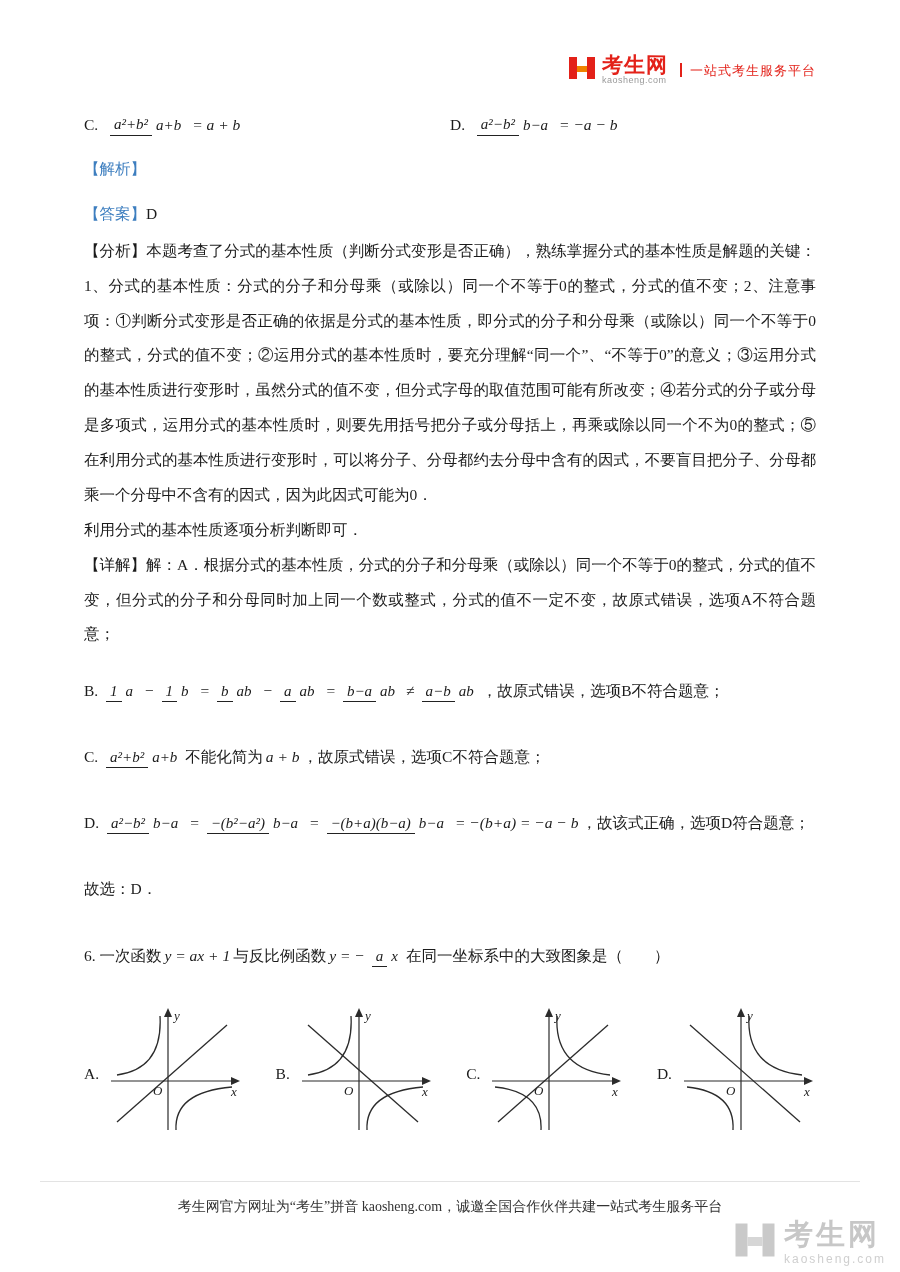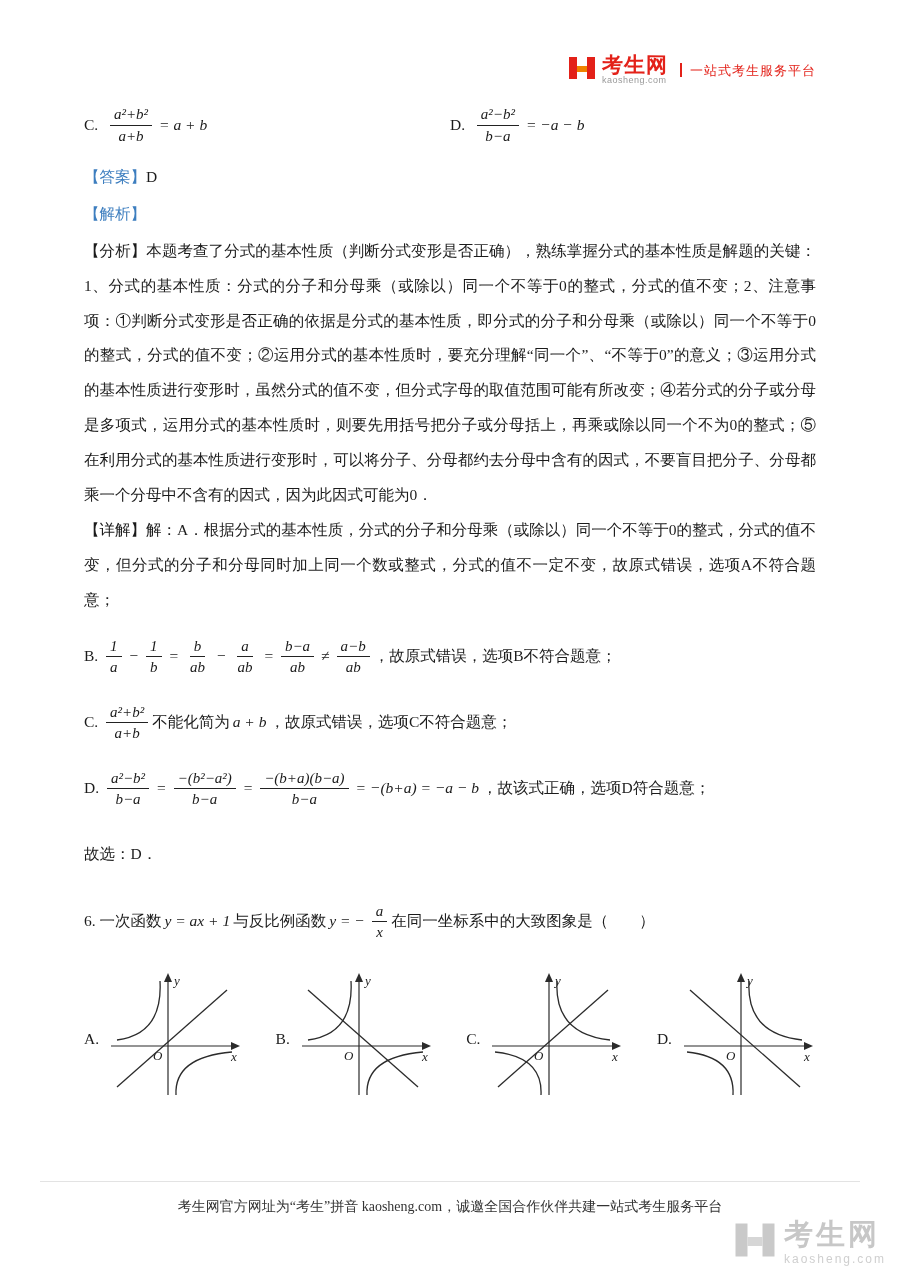--- a/index.html
+++ b/index.html
@@ -18,21 +18,21 @@
   .brand-tagline { color:#e32119; font-size:13px; font-family:"Liberation Sans",sans-serif; letter-spacing:1px; padding-top:2px; }
 
   
   .para { font-size:15.5px; line-height:2.25; text-align:justify; }
   .blue { color:#3d7ebf; }
 
   
   .mathline { display:flex; align-items:center; flex-wrap:wrap; font-size:15.5px; }
   .mit { font-style:italic; white-space:pre; margin:16px 3px; }
   .mrm { font-style:normal; white-space:pre; }
-  .frac { display:inline-flex; flex-direction:column; align-items:center; margin:0 4px; font-style:italic; font-size:15px; line-height:1.35; vertical-align:middle; }
+  .frac { display:inline-flex; flex-direction:row; align-items:center; margin:0 4px; font-style:italic; font-size:15px; line-height:1.35; vertical-align:middle; }
   .fnum { border-bottom:1px solid #222; padding:0 4px; text-align:center; }
   .fden { padding:0 4px; text-align:center;font-family:Liberation Serif, serif; }
 
   .optrow { display:flex; margin-top:14px; }
   .opt-c { width:366px; }
 
   .ans-line { margin-top:10px; }
   .jx-line { margin-top:2px; }
   .analysis { margin-top:2px; }
   .bline { margin-top:14px; }
@@ -96,26 +96,27 @@
       <div class="mathline">
           <span class="mrm">D.  </span>
           <span class="frac">
             <span class="fnum">a²−b²</span>
             <span class="fden">b−a</span>
           </span>
           <span class="mit">= −a − b</span>
         </div>
     </div>
 
+    <p class="para jx-line"><span class="blue">【解析】</span></p>
+
     <p class="para ans-line"><span class="blue">【答案】</span><span>D</span></p>
 
-    <p class="para jx-line"><span class="blue">【解析】</span></p>
-
     <p class="para analysis">【分析】本题考查了分式的基本性质（判断分式变形是否正确），熟练掌握分式的基本性质是解题的关键：1、分式的基本性质：分式的分子和分母乘（或除以）同一个不等于0的整式，分式的值不变；2、注意事项：①判断分式变形是否正确的依据是分式的基本性质，即分式的分子和分母乘（或除以）同一个不等于0的整式，分式的值不变；②运用分式的基本性质时，要充分理解“同一个”、“不等于0”的意义；③运用分式的基本性质进行变形时，虽然分式的值不变，但分式字母的取值范围可能有所改变；④若分式的分子或分母是多项式，运用分式的基本性质时，则要先用括号把分子或分母括上，再乘或除以同一个不为0的整式；⑤在利用分式的基本性质进行变形时，可以将分子、分母都约去分母中含有的因式，不要盲目把分子、分母都乘一个分母中不含有的因式，因为此因式可能为0．</p>
 
+    <p class="para">利用分式的基本性质逐项分析判断即可．</p>
 
     <p class="para">【详解】解：A．根据分式的基本性质，分式的分子和分母乘（或除以）同一个不等于0的整式，分式的值不变，但分式的分子和分母同时加上同一个数或整式，分式的值不一定不变，故原式错误，选项A不符合题意；</p>
 
     <div class="mathline bline">
         <span class="mrm">B. </span>
         <span class="frac">
           <span class="fnum">1</span>
           <span class="fden">a</span>
         </span>
         <span class="mit">−</span>

